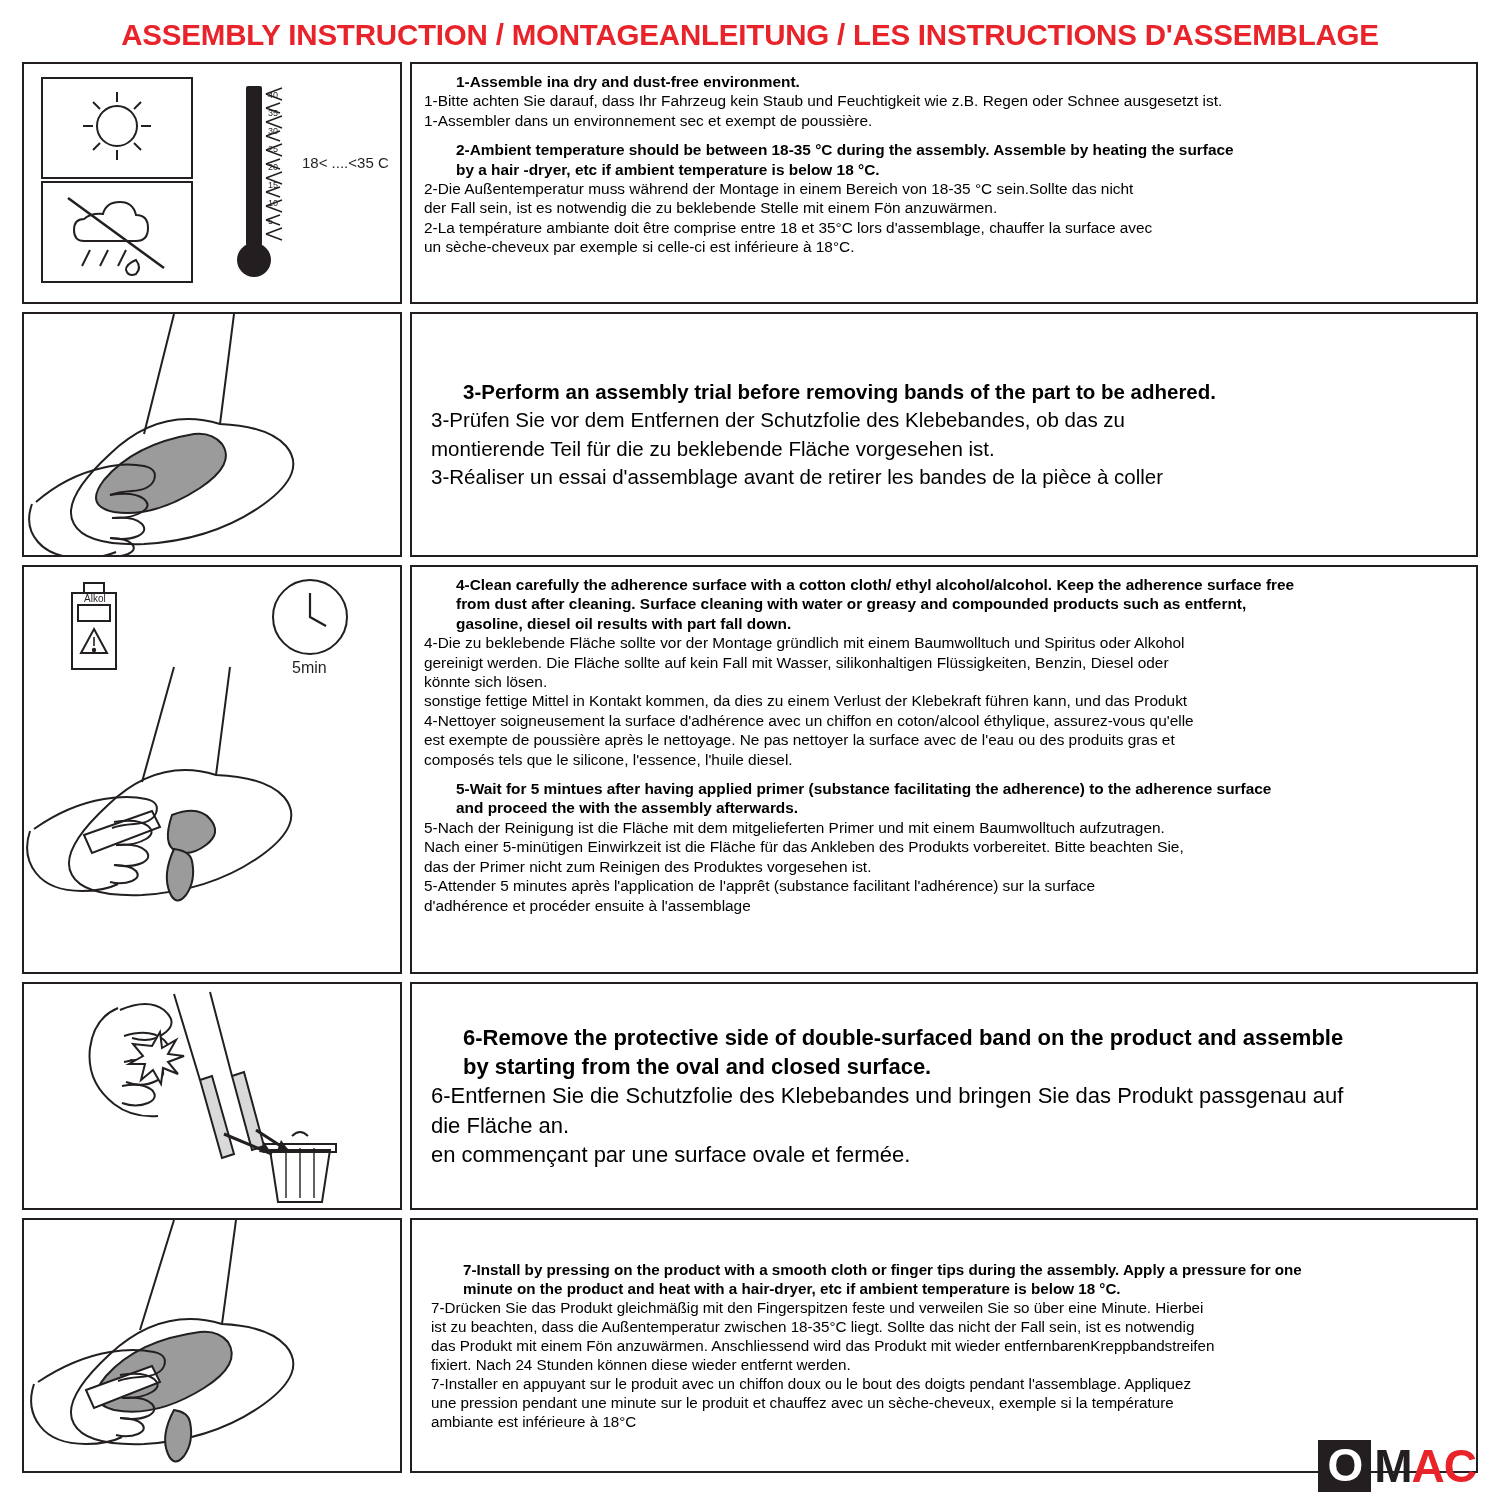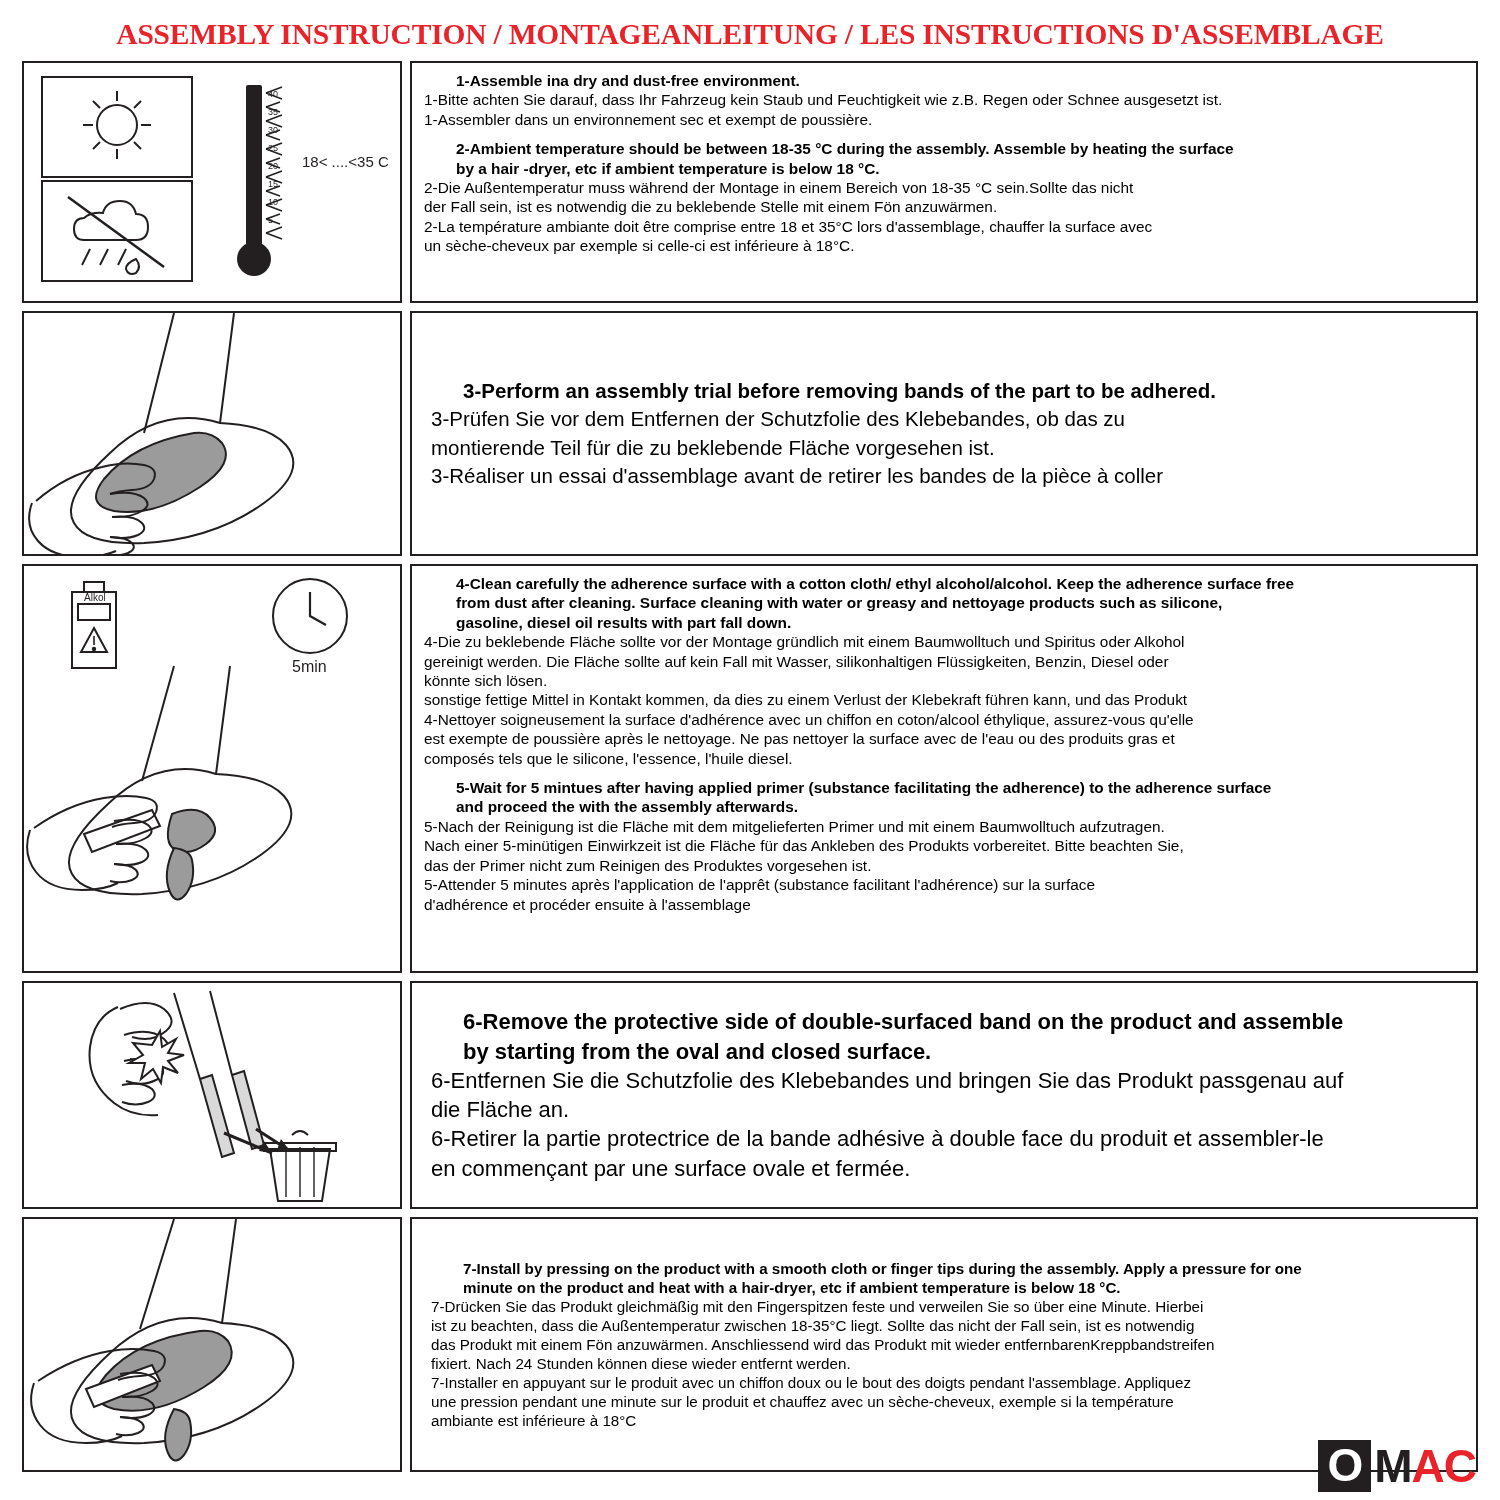--- a/index.html
+++ b/index.html
@@ -23,21 +23,20 @@
     position: relative;
   }
   .title {
     color: #e8232a;
     font-size: 29.5px;
     font-weight: bold;
     letter-spacing: -0.2px;
     text-align: center;
     padding: 8px 0 10px 0;
     white-space: nowrap;
-    font-family: Liberation Serif, serif;
   }
   .rows {
     display: flex;
     flex-direction: column;
     gap: 8px;
   }
   .row {
     display: flex;
     gap: 8px;
     align-items: stretch;
@@ -228,21 +227,21 @@
             <path d="M92 278 q22 -2 30 6 q6 7 -4 12 q-12 5 -28 2"></path>
             <path d="M90 298 q16 0 22 6 q5 6 -4 10 q-10 4 -22 1"></path>
             <path d="M6 264 q-8 24 6 42 q14 18 46 18 q22 0 36 -7"></path>
           </g>
           <text x="60" y="35" font-family="Liberation Sans, sans-serif" font-size="10" fill="#231f20">Alkol</text>
           <text x="268" y="106" font-family="Liberation Sans, sans-serif" font-size="16" fill="#231f20">5min</text>
         </svg>
       </div>
       <div class="text">
         <p class="b">4-Clean carefully the adherence surface with a cotton cloth/ ethyl alcohol/alcohol. Keep the adherence surface free</p>
-        <p class="b">from dust after cleaning. Surface cleaning with water or greasy and nettoyage products such as silicone,</p>
+        <p class="b">from dust after cleaning. Surface cleaning with water or greasy and compounded products such as entfernt,</p>
         <p class="b">gasoline, diesel oil results with part fall down.</p>
         <p>4-Die zu beklebende Fläche sollte vor der Montage gründlich mit einem Baumwolltuch und Spiritus oder Alkohol</p>
         <p>gereinigt werden. Die Fläche sollte auf kein Fall mit Wasser, silikonhaltigen Flüssigkeiten, Benzin, Diesel oder</p>
         <p>könnte sich lösen.</p>
         <p>sonstige fettige Mittel in Kontakt kommen, da dies zu einem Verlust der Klebekraft führen kann, und das Produkt</p>
         <p>4-Nettoyer soigneusement la surface d'adhérence avec un chiffon en coton/alcool éthylique, assurez-vous qu'elle</p>
         <p>est exempte de poussière après le nettoyage. Ne pas nettoyer la surface avec de l'eau ou des produits gras et</p>
         <p>composés tels que le silicone, l'essence, l'huile diesel.</p>
         <div class="gap"></div>
         <p class="b">5-Wait for 5 mintues after having applied primer (substance facilitating the adherence) to the adherence surface</p>
@@ -282,21 +281,20 @@
             <path d="M262 164 v50 M276 164 v50 M290 164 v50" stroke-width="1.4"></path>
             <path d="M268 152 q8 -8 16 0" stroke-width="2"></path>
           </g>
         </svg>
       </div>
       <div class="text mid vcenter">
         <p class="b">6-Remove the protective side of double-surfaced band on the product and assemble</p>
         <p class="b">by starting from the oval and closed surface.</p>
         <p>6-Entfernen Sie die Schutzfolie des Klebebandes und bringen Sie das Produkt passgenau auf</p>
         <p>die Fläche an.</p>
-        <p>6-Retirer la partie protectrice de la bande adhésive à double face du produit et assembler-le</p>
         <p>en commençant par une surface ovale et fermée.</p>
       </div>
     </div>
 
     <div class="row">
       <div class="illus" style="height:255px;">
         <svg viewBox="0 0 376 251" width="376" height="251">
           <g fill="none" stroke="#231f20" stroke-width="2">
             <path d="M150 0 L116 110 M212 0 L198 104"></path>
             <path d="M198 104 q-60 -18 -112 30 q-50 46 -36 70 q12 22 70 20 q70 -4 120 -40 q44 -32 22 -58 q-18 -20 -64 -22 z"></path>

